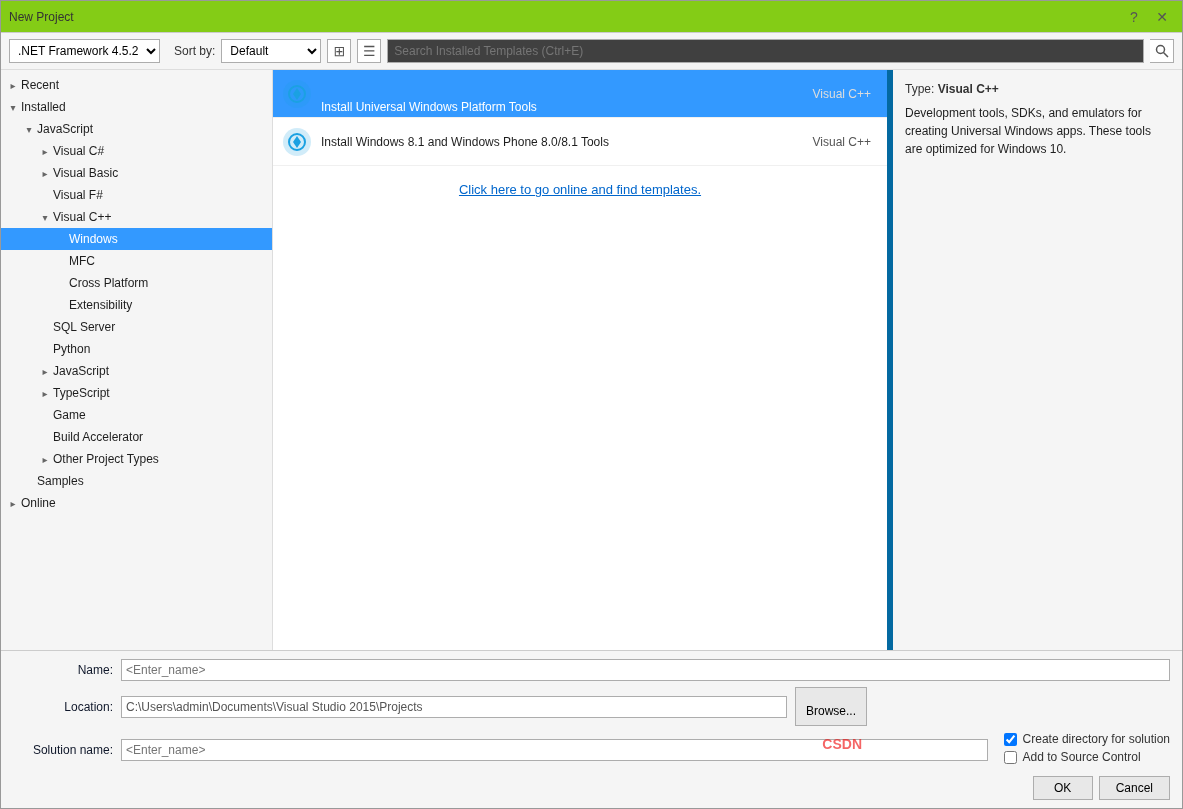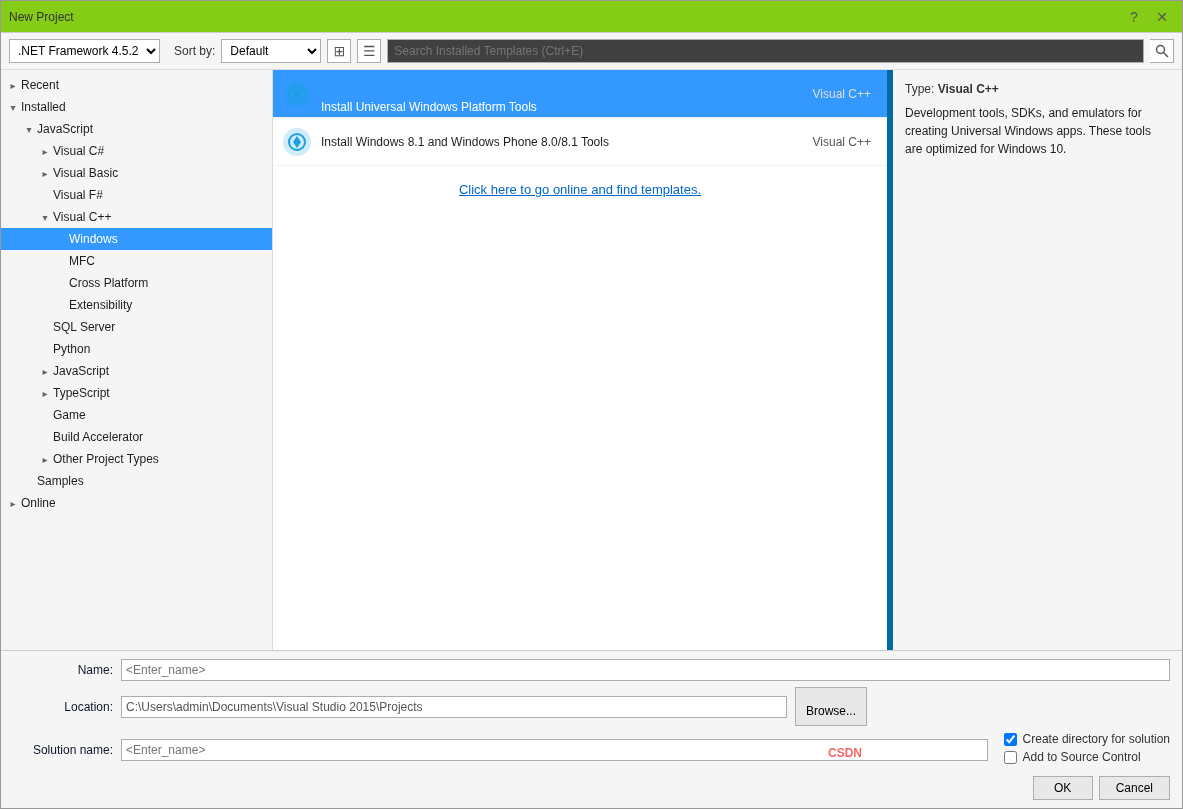--- a/index.html
+++ b/index.html
@@ -315,23 +315,23 @@
       background: #e8e8e8;
     }
 
     
     ::-webkit-scrollbar { width: 8px; height: 8px; }
     ::-webkit-scrollbar-track { background: #f0f0f0; }
     ::-webkit-scrollbar-thumb { background: #c0c0c0; border-radius: 2px; }
 
     .watermark {
       position: absolute;
-      bottom: 48px;
+      bottom: 56px;
       right: 320px;
-      font-size: 12px;
+      font-size: 14px;
       color: #e00;
       opacity: 0.6;
       pointer-events: none;
       font-weight: bold;
     }
   </style>
 </head>
 <body>
 
 <div class="dialog">

